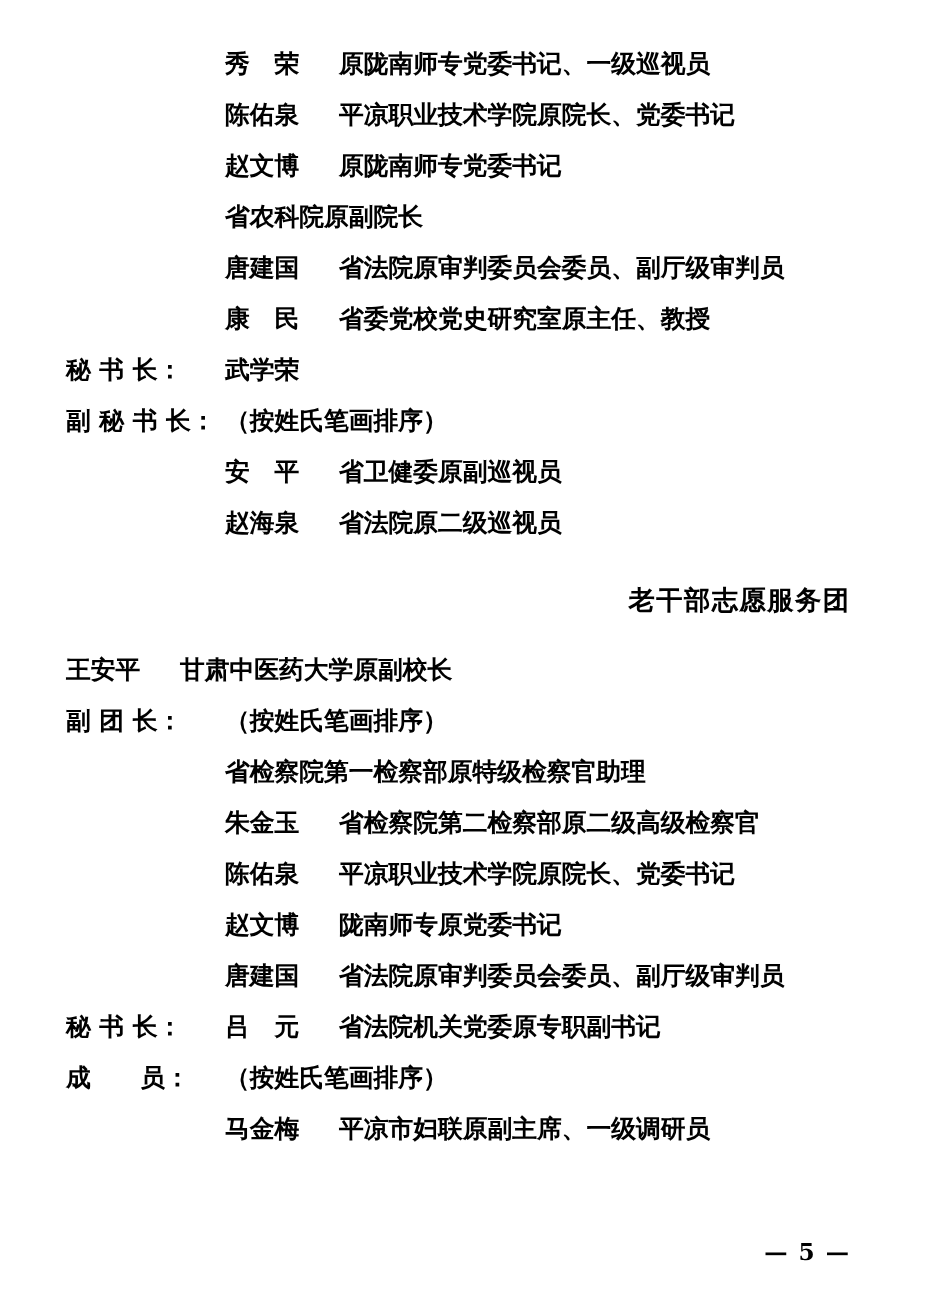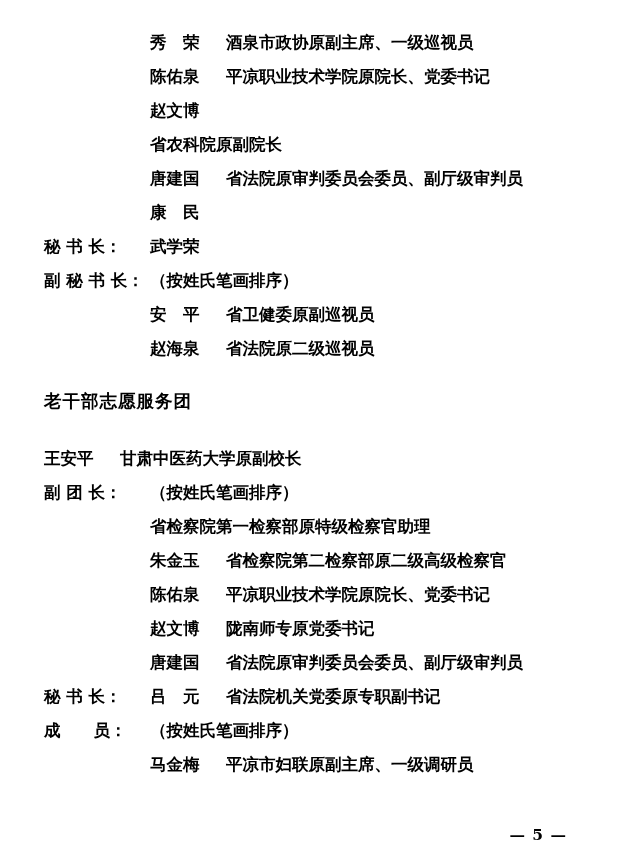--- a/index.html
+++ b/index.html
@@ -50,62 +50,64 @@
   .name-col {
     display: inline-block;
     min-width: 76px;
     font-weight: bold;
     white-space: pre;
   }
   .note {
     font-weight: bold;
   }
   .section-title {
-    text-align: left;
+    text-align: right;
     font-size: 17.5px;
     font-weight: bold;
     line-height: 34px;
-    margin: 18px 0 24px 0;
+    margin: 18px 0 12px 0;
     letter-spacing: 1px;
   }
   .footer {
     position: absolute;
     right: 56px;
     bottom: 18px;
     font-size: 15.5px;
     font-weight: bold;
     letter-spacing: 1px;
   }
 </style>
 </head>
 <body>
 
 <div class="page">
   <div class="content">
 
     <div class="line indent">
       <span class="name-col">秀　荣</span>
-      <span class="desc">酒泉市政协原副主席、一级巡视员</span>
+      <span class="desc">原陇南师专党委书记、一级巡视员</span>
     </div>
     <div class="line indent">
       <span class="name-col">陈佑泉</span>
       <span class="desc">平凉职业技术学院原院长、党委书记</span>
     </div>
     <div class="line indent">
       <span class="name-col">赵文博</span>
+      <span class="desc">原陇南师专党委书记</span>
     </div>
     <div class="line indent">
       <span class="desc">省农科院原副院长</span>
     </div>
     <div class="line indent">
       <span class="name-col">唐建国</span>
       <span class="desc">省法院原审判委员会委员、副厅级审判员</span>
     </div>
     <div class="line indent">
       <span class="name-col">康　民</span>
+      <span class="desc">省委党校党史研究室原主任、教授</span>
     </div>
 
     <div class="line">
       <span class="label-wide">秘 书 长：</span>
       <span class="name-col">武学荣</span>
     </div>
 
     <div class="line">
       <span class="label-wide">副 秘 书 长：</span>
       <span class="note">（按姓氏笔画排序）</span>

